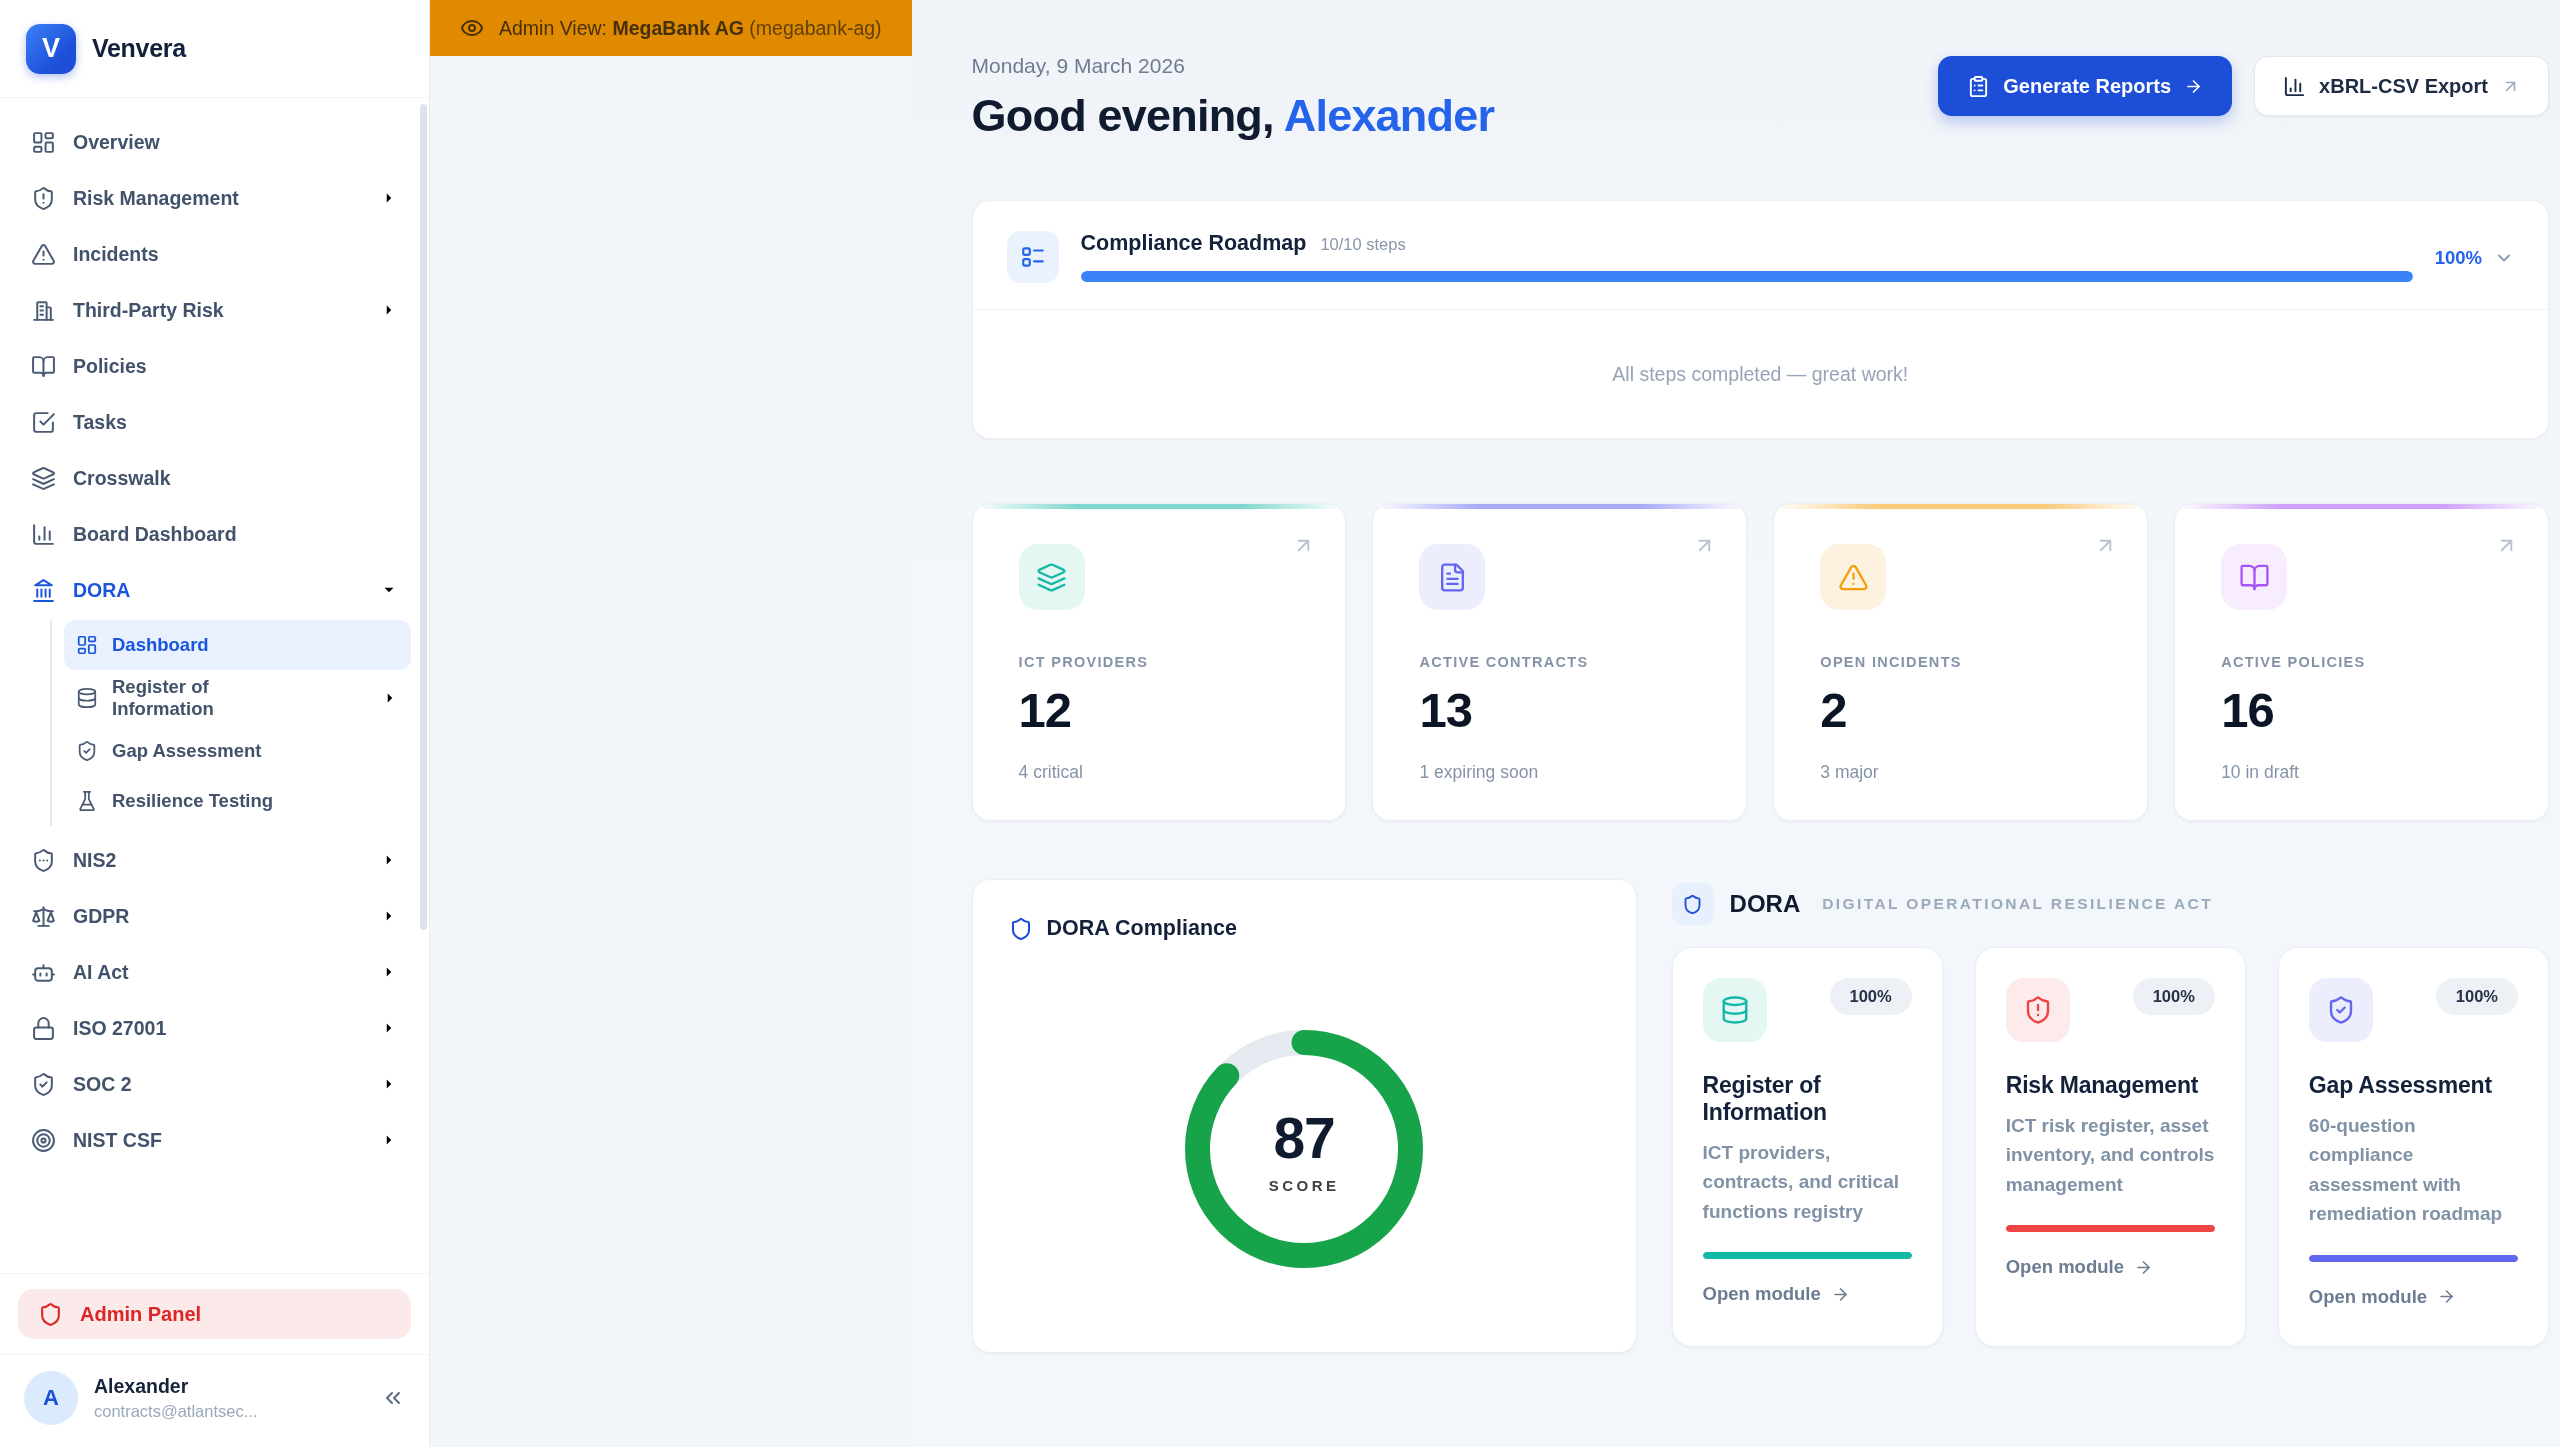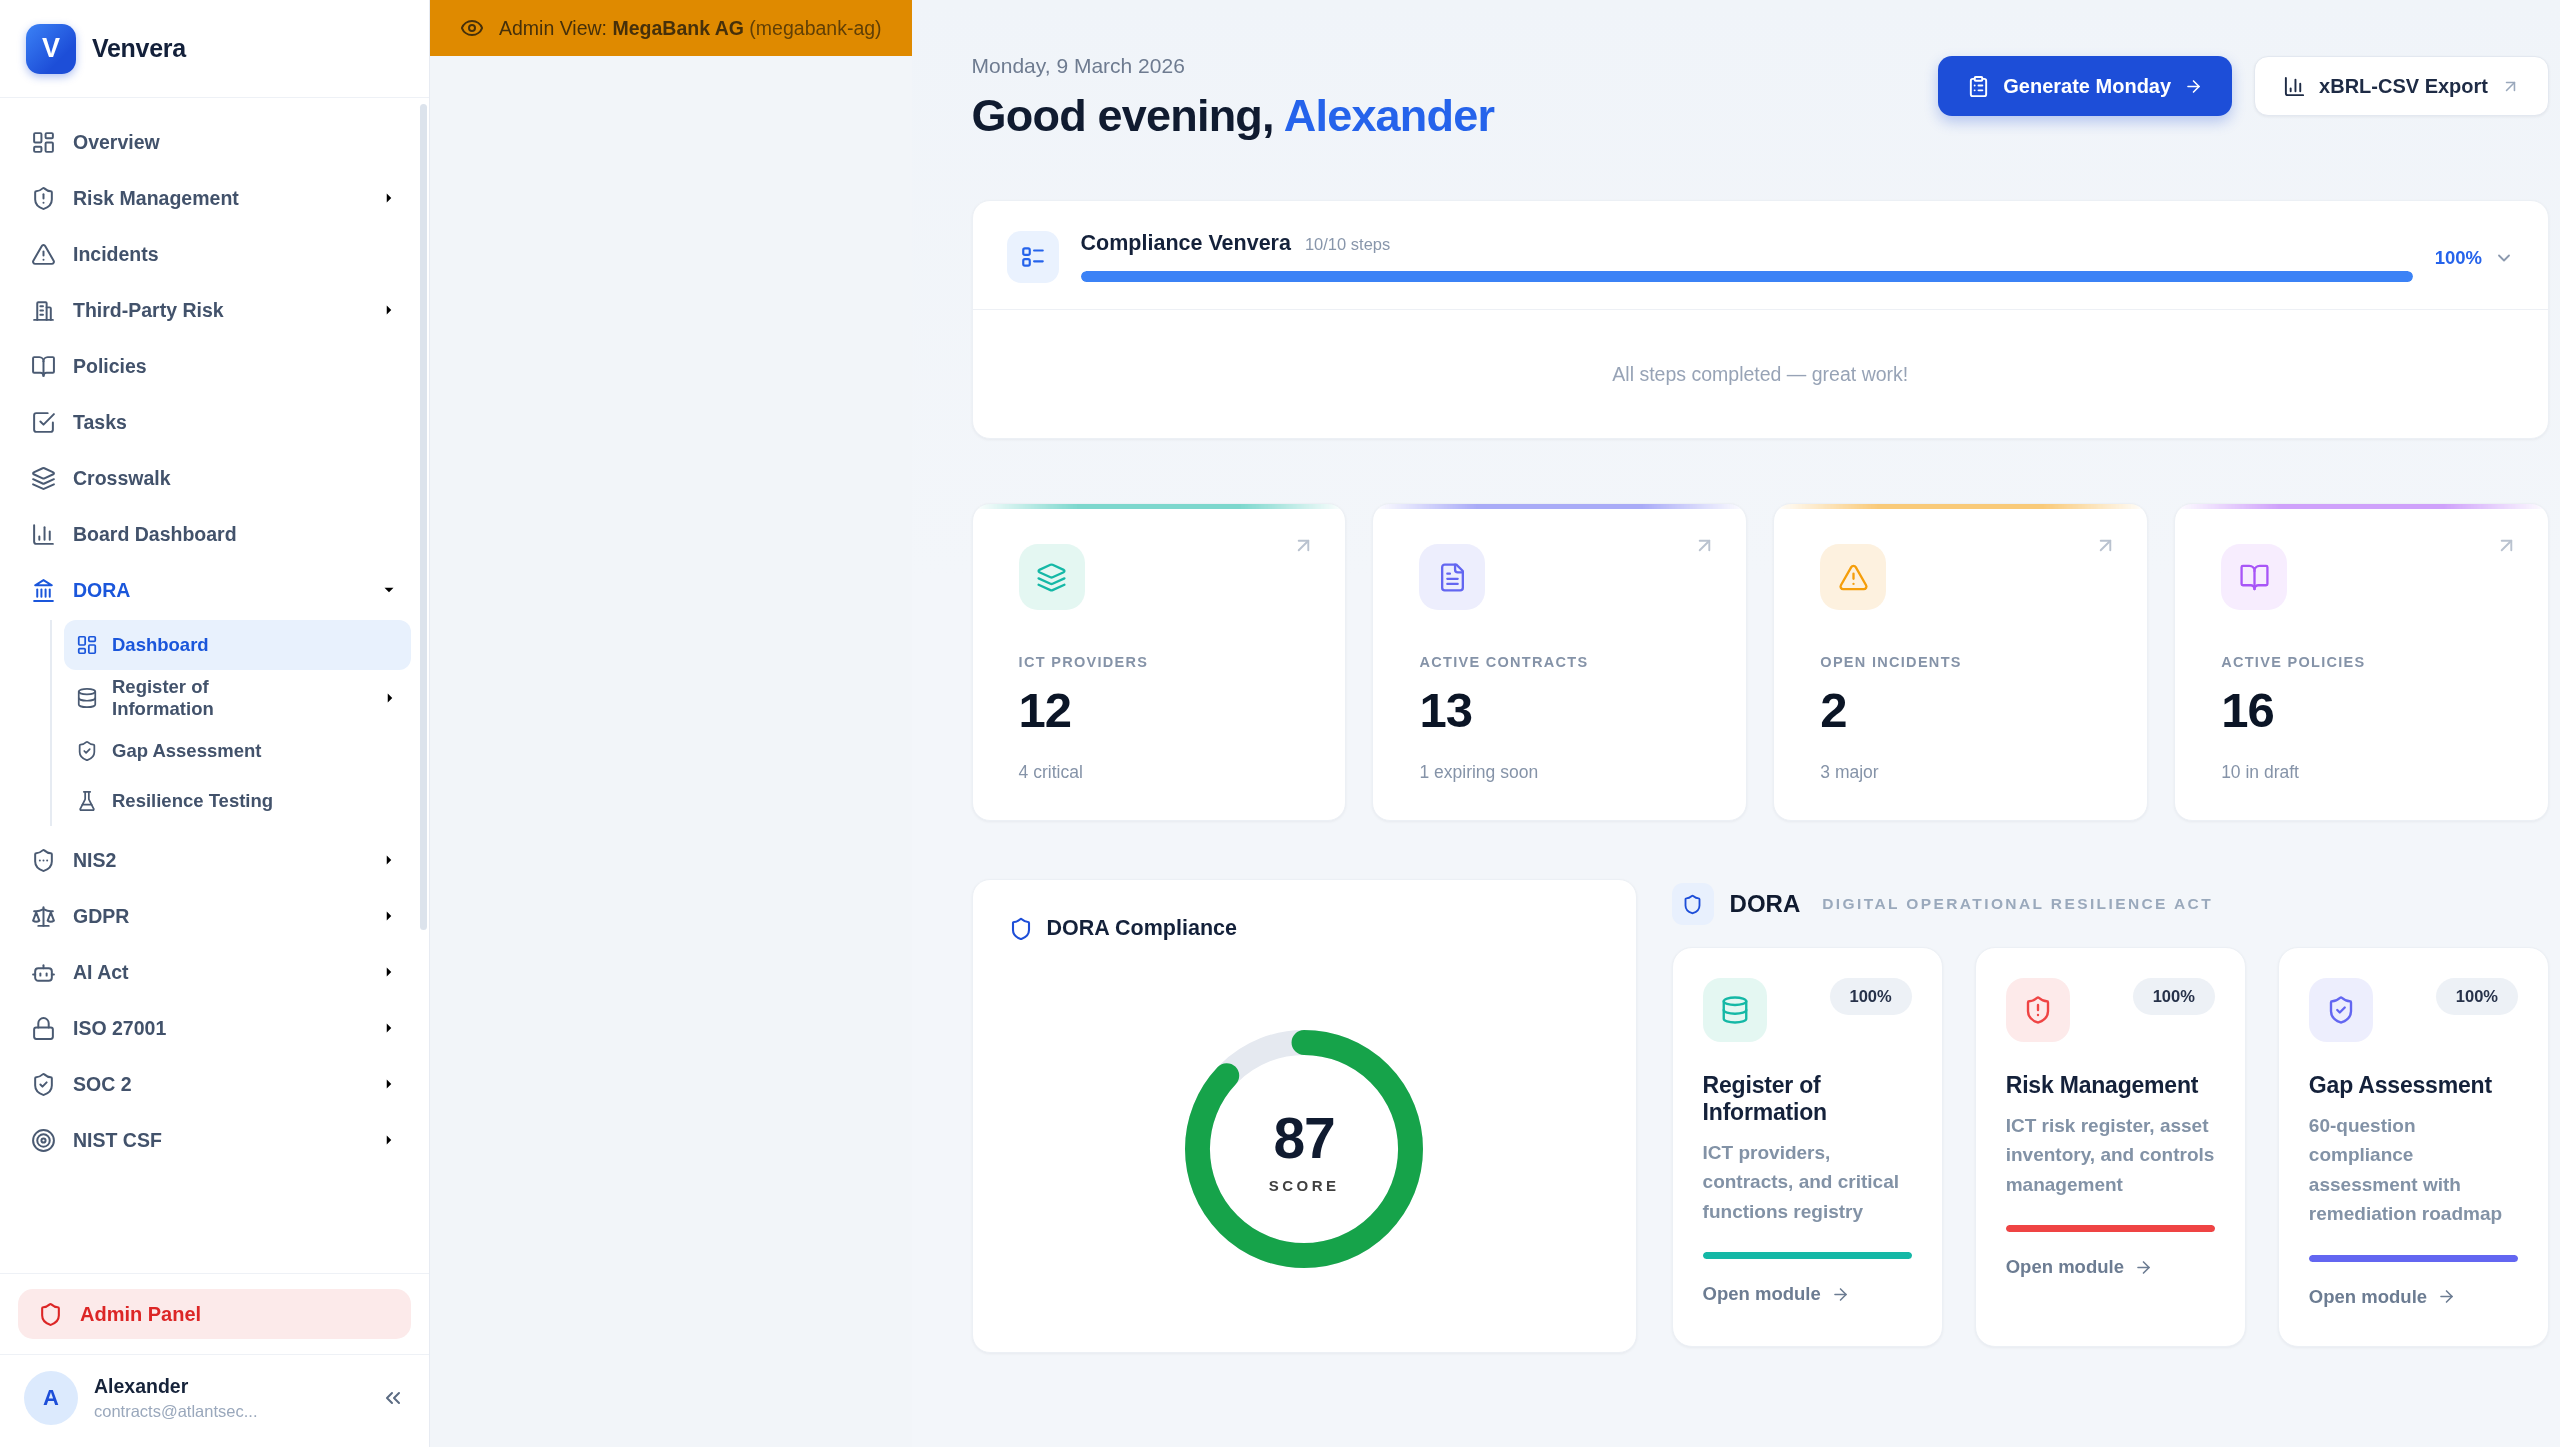--- a/index.html
+++ b/index.html
@@ -458,21 +458,21 @@
           <span class="ic">
               <svg viewBox="0 0 24 24">
                 <rect width="8" height="4" x="8" y="2" rx="1"></rect>
                 <path d="M16 4h2a2 2 0 0 1 2 2v14a2 2 0 0 1-2 2H6a2 2 0 0 1-2-2V6a2 2 0 0 1 2-2h2"></path>
                 <path d="M12 11h4"></path>
                 <path d="M12 16h4"></path>
                 <path d="M8 11h.01"></path>
                 <path d="M8 16h.01"></path>
               </svg>
             </span>
-          <span>Generate Monday</span>
+          <span>Generate Reports</span>
           <span class="ic mini-arrow">
               <svg viewBox="0 0 24 24">
                 <path d="M5 12h14"></path>
                 <path d="m12 5 7 7-7 7"></path>
               </svg>
             </span>
         </button>
         <button class="btn btn-secondary">
           <span class="ic">
               <svg viewBox="0 0 24 24">
@@ -498,21 +498,21 @@
         <div class="roadmap-icon">
             <svg viewBox="0 0 24 24" style="stroke:currentColor;fill:none;stroke-width:2;stroke-linecap:round;stroke-linejoin:round;">
               <rect x="3" y="4" width="6" height="6" rx="1.5"></rect>
               <path d="M13 6h8"></path>
               <rect x="3" y="14" width="6" height="6" rx="1.5"></rect>
               <path d="M13 16h8"></path>
             </svg>
           </div>
         <div>
           <div class="roadmap-title-line">
-            <span class="roadmap-title">Compliance Venvera</span>
+            <span class="roadmap-title">Compliance Roadmap</span>
             <span class="roadmap-steps">10/10 steps</span>
           </div>
           <div class="roadmap-track">
             <div class="roadmap-fill" style="background: rgb(59, 130, 246); width: 100%;"></div>
           </div>
         </div>
         <div class="roadmap-right">
           <span class="roadmap-pct">100%</span>
           <span class="ic roadmap-chev">
               <svg viewBox="0 0 24 24">

